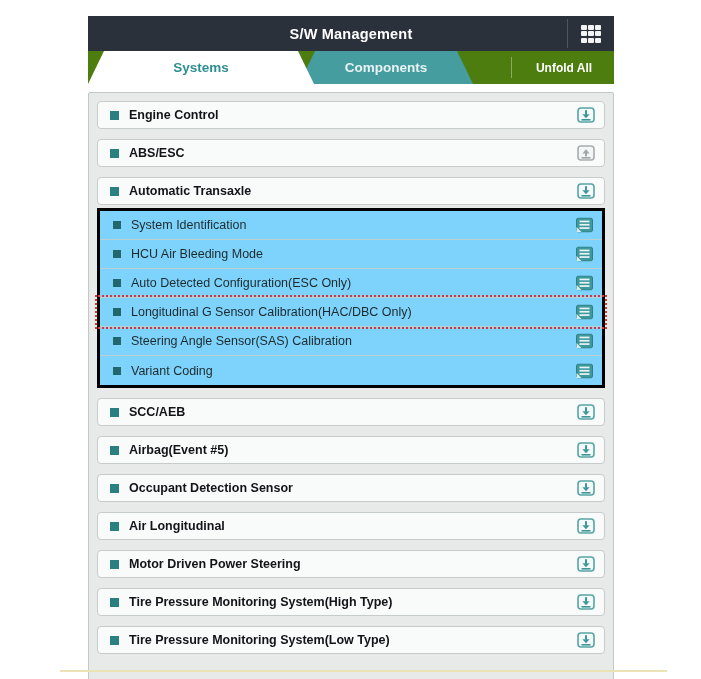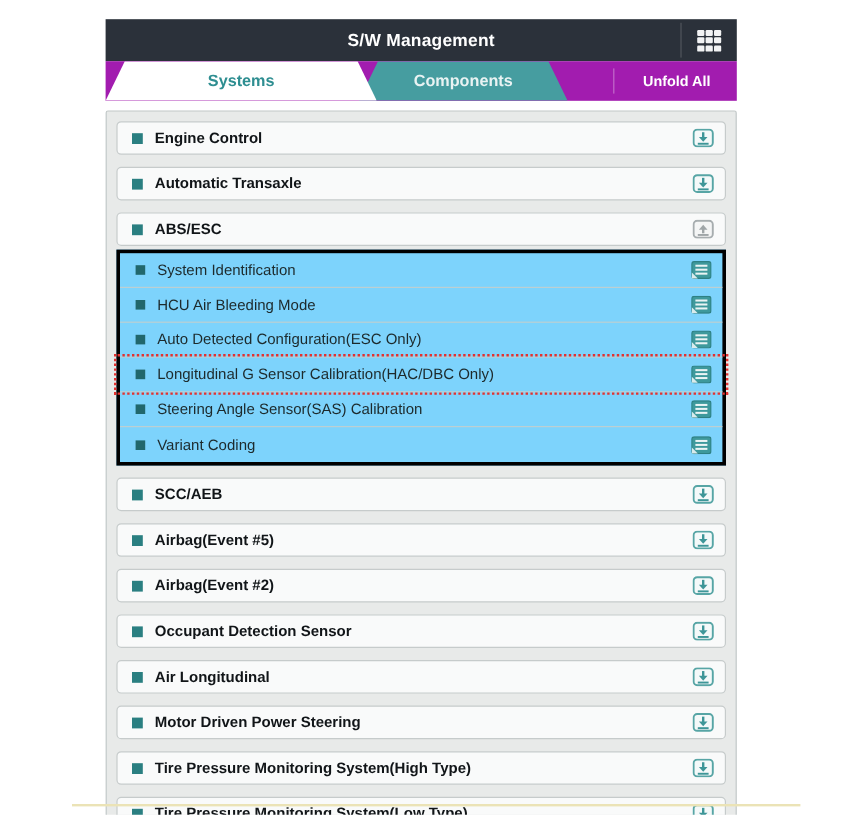--- a/index.html
+++ b/index.html
@@ -17,21 +17,21 @@
   .topbar-sep { position:absolute; right:46px; top:3px; bottom:3px; width:1px;
      background:rgba(255,255,255,.18); }
   .grid-btn { position:absolute; right:9px; top:5px; width:28px; height:25px;
      background:transparent; border:none; cursor:pointer;
      display:flex; align-items:center; justify-content:center; }
   .grid-icon { display:grid; grid-template-columns:repeat(3,5.5px);
      grid-template-rows:repeat(3,5px); gap:1.5px; }
   .grid-icon i { background:#f2f3f4; border-radius:1px; }
 
   
-  .tabbar { position:relative; height:33px; background:#a21caf; }
+  .tabbar { position:relative; height:33px; background:#4d7c0f; }
   .tab { position:absolute; top:0; height:33px; display:flex; align-items:center;
      justify-content:center; font-weight:bold; cursor:pointer;
      clip-path:polygon(16px 0, calc(100% - 16px) 0, 100% 100%, 0 100%); }
   .tab-systems { left:0; width:226px; background:#ffffff; color:#2e8e91;
      font-size:13.5px; z-index:2; }
   .tab-components { left:211px; width:174px; background:#469da0; color:#e9f3f3;
      font-size:13.5px; z-index:1; }
   .tab-sep { position:absolute; left:423px; top:6px; bottom:6px; width:1px;
      background:rgba(255,255,255,.35); }
   .unfold-all { position:absolute; right:0; top:0; width:100px; height:33px;
@@ -111,42 +111,42 @@
           <svg width="18" height="16" viewBox="0 0 18 16">
             <rect x="1" y="1" width="16" height="14" rx="3" fill="#f4f9f9" stroke="#57a5a5" stroke-width="1.6"></rect>
             <rect x="8" y="3.2" width="2" height="4.5" fill="#3e9698"></rect>
             <path d="M5.4 7.2 L12.6 7.2 L9 11.2 Z" fill="#3e9698"></path>
             <rect x="4.5" y="12" width="9" height="1.6" fill="#3e9698"></rect>
           </svg>
         </span>
       </div>
       <div class="sys-row">
         <span class="bullet"></span>
-        <span class="sys-label">Automatic Transaxle</span>
-        <span class="row-icon">
-          <svg width="18" height="16" viewBox="0 0 18 16">
-            <rect x="1" y="1" width="16" height="14" rx="3" fill="#f4f9f9" stroke="#57a5a5" stroke-width="1.6"></rect>
-            <rect x="8" y="3.2" width="2" height="4.5" fill="#3e9698"></rect>
-            <path d="M5.4 7.2 L12.6 7.2 L9 11.2 Z" fill="#3e9698"></path>
-            <rect x="4.5" y="12" width="9" height="1.6" fill="#3e9698"></rect>
-          </svg>
-        </span>
-      </div>
-      <div class="sys-row">
-        <span class="bullet"></span>
         <span class="sys-label">ABS/ESC</span>
         <span class="row-icon">
           <svg width="18" height="16" viewBox="0 0 18 16">
             <rect x="1" y="1" width="16" height="14" rx="3" fill="#f4f5f5" stroke="#a7adaf" stroke-width="1.6"></rect>
             <path d="M5.4 8.4 L12.6 8.4 L9 4.2 Z" fill="#a0a6a8"></path>
             <rect x="8" y="7.8" width="2" height="3.6" fill="#a0a6a8"></rect>
             <rect x="4.5" y="12" width="9" height="1.6" fill="#a0a6a8"></rect>
           </svg>
         </span>
       </div>
+      <div class="sys-row">
+        <span class="bullet"></span>
+        <span class="sys-label">Automatic Transaxle</span>
+        <span class="row-icon">
+          <svg width="18" height="16" viewBox="0 0 18 16">
+            <rect x="1" y="1" width="16" height="14" rx="3" fill="#f4f9f9" stroke="#57a5a5" stroke-width="1.6"></rect>
+            <rect x="8" y="3.2" width="2" height="4.5" fill="#3e9698"></rect>
+            <path d="M5.4 7.2 L12.6 7.2 L9 11.2 Z" fill="#3e9698"></path>
+            <rect x="4.5" y="12" width="9" height="1.6" fill="#3e9698"></rect>
+          </svg>
+        </span>
+      </div>
       <div class="sub-panel">
         <div class="sub-row">
           <span class="bullet"></span>
           <span class="sub-label">System Identification</span>
           <span class="row-icon">
             <svg width="17" height="15" viewBox="0 0 17 15">
               <rect x="0.5" y="0.5" width="16" height="14" rx="2" fill="#3e999c" stroke="#2e8083"></rect>
               <rect x="3.5" y="3.1" width="10" height="1.7" fill="#eaf4f4"></rect>
               <rect x="3.5" y="6.4" width="10" height="1.7" fill="#eaf4f4"></rect>
               <rect x="3.5" y="9.7" width="10" height="1.7" fill="#eaf4f4"></rect>
@@ -240,32 +240,20 @@
           <svg width="18" height="16" viewBox="0 0 18 16">
             <rect x="1" y="1" width="16" height="14" rx="3" fill="#f4f9f9" stroke="#57a5a5" stroke-width="1.6"></rect>
             <rect x="8" y="3.2" width="2" height="4.5" fill="#3e9698"></rect>
             <path d="M5.4 7.2 L12.6 7.2 L9 11.2 Z" fill="#3e9698"></path>
             <rect x="4.5" y="12" width="9" height="1.6" fill="#3e9698"></rect>
           </svg>
         </span>
       </div>
       <div class="sys-row">
         <span class="bullet"></span>
-        <span class="sys-label">Airbag(Event #2)</span>
-        <span class="row-icon">
-          <svg width="18" height="16" viewBox="0 0 18 16">
-            <rect x="1" y="1" width="16" height="14" rx="3" fill="#f4f9f9" stroke="#57a5a5" stroke-width="1.6"></rect>
-            <rect x="8" y="3.2" width="2" height="4.5" fill="#3e9698"></rect>
-            <path d="M5.4 7.2 L12.6 7.2 L9 11.2 Z" fill="#3e9698"></path>
-            <rect x="4.5" y="12" width="9" height="1.6" fill="#3e9698"></rect>
-          </svg>
-        </span>
-      </div>
-      <div class="sys-row">
-        <span class="bullet"></span>
         <span class="sys-label">Occupant Detection Sensor</span>
         <span class="row-icon">
           <svg width="18" height="16" viewBox="0 0 18 16">
             <rect x="1" y="1" width="16" height="14" rx="3" fill="#f4f9f9" stroke="#57a5a5" stroke-width="1.6"></rect>
             <rect x="8" y="3.2" width="2" height="4.5" fill="#3e9698"></rect>
             <path d="M5.4 7.2 L12.6 7.2 L9 11.2 Z" fill="#3e9698"></path>
             <rect x="4.5" y="12" width="9" height="1.6" fill="#3e9698"></rect>
           </svg>
         </span>
       </div>

